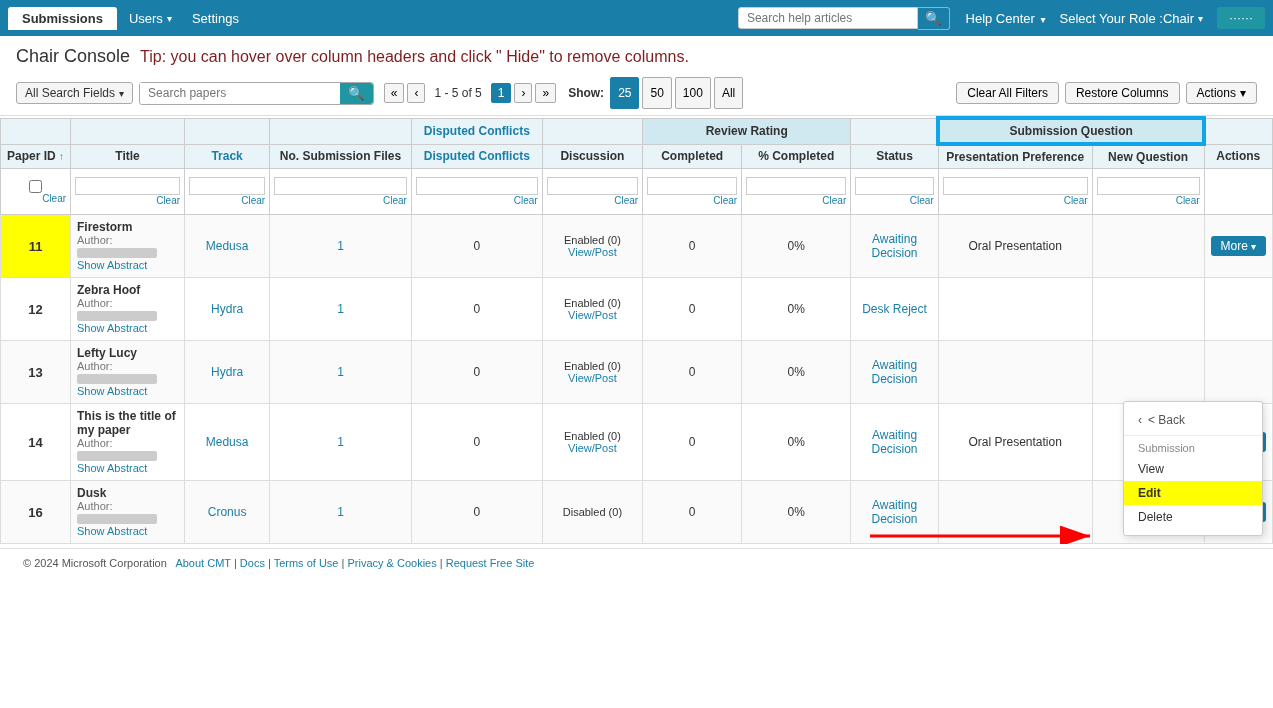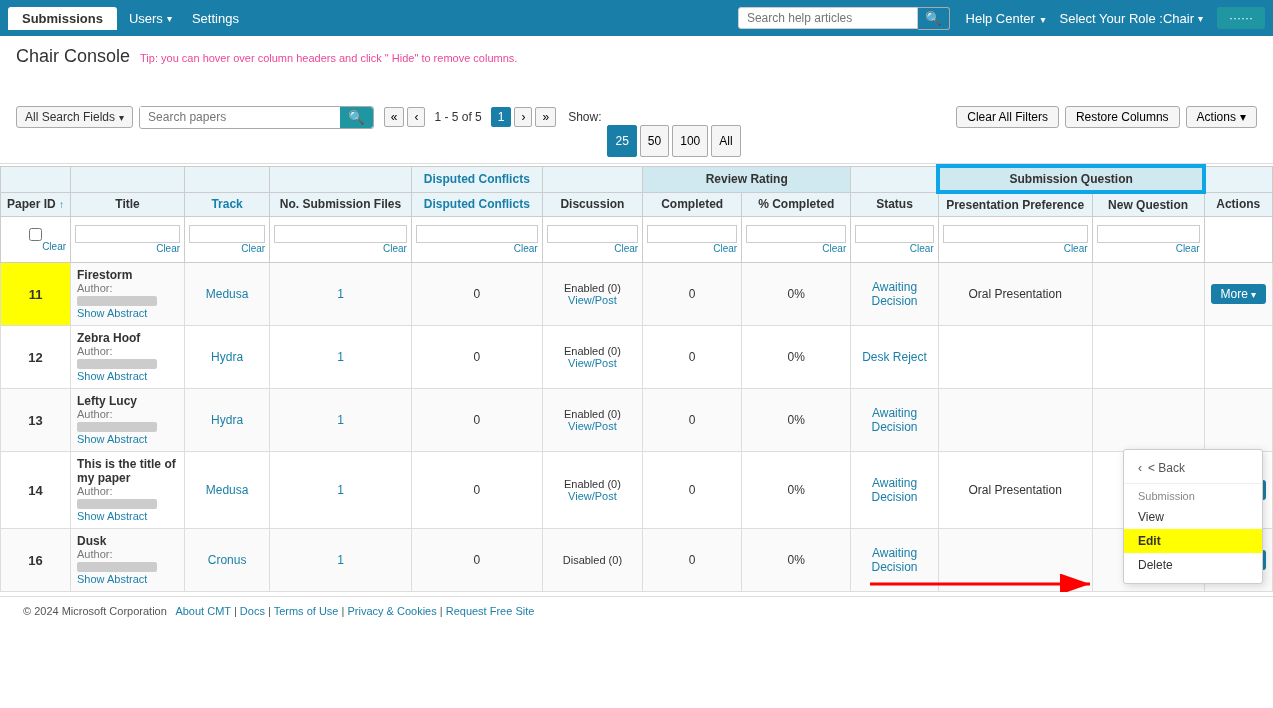--- a/index.html
+++ b/index.html
@@ -28,21 +28,21 @@
       cursor: pointer; border-radius: 0 3px 3px 0; color: #fff;
     }
     .nav-right { display: flex; align-items: center; color: #fff; font-size: 13px; margin-left: 16px; }
     .nav-right .role-select { color: #fff; font-size: 13px; margin-left: 0; cursor: pointer; display: flex; align-items: center; }
     .nav-right .role-select .caret { margin-left: 4px; font-size: 10px; }
     .user-btn { background: #2196a3; color: #fff; border: none; padding: 4px 12px; border-radius: 3px; font-size: 12px; cursor: pointer; margin-left: 14px; }
 
     
     .page-header { padding: 10px 16px 4px 16px; display: flex; align-items: baseline; gap: 10px; }
     .page-header h1 { font-size: 18px; font-weight: normal; color: #333; }
-    .page-header .tip { font-size: 11px; color: #ec4899; }
+    .page-header .tip { font-size: 16px; color: #7f1d1d; }
 
     
     .toolbar {
       display: flex; align-items: center; padding: 6px 16px; gap: 6px; border-bottom: 1px solid #ddd;
     }
     .field-select {
       display: flex; align-items: center; border: 1px solid #aaa; border-radius: 3px; background: #f5f5f5;
       padding: 3px 8px; cursor: pointer; font-size: 12px; gap: 4px;
     }
     .field-select .caret { font-size: 10px; }
@@ -51,24 +51,24 @@
     .search-input-wrap .search-btn {
       background: #2196a3; border: none; padding: 3px 8px; cursor: pointer; color: #fff;
       border-radius: 0 3px 3px 0;
     }
     .pagination { display: flex; align-items: center; gap: 3px; font-size: 12px; margin-left: 4px; }
     .pagination .page-info { margin: 0 6px; }
     .pagination button {
       border: 1px solid #aaa; background: #f5f5f5; padding: 2px 6px; cursor: pointer; border-radius: 2px; font-size: 12px;
     }
     .pagination button.active { background: #1a7fa8; color: #fff; border-color: #1a7fa8; }
-    .show-label { font-size: 12px; font-weight: normal; margin-left: 6px; }
+    .show-label { font-size: 12px; font-weight: bold; margin-left: 6px; }
     .show-btns { display: flex; gap: 3px; }
     .show-btns button {
-      border: 1px solid #aaa; background: #f5f5f5; padding: 8px 7px; cursor: pointer; border-radius: 2px; font-size: 12px; margin-top: 48px;
+      border: 1px solid #aaa; background: #f5f5f5; padding: 8px 7px; cursor: pointer; border-radius: 2px; font-size: 12px;
     }
     .show-btns button.active { background: #1a7fa8; color: #fff; border-color: #1a7fa8; }
     .btn-clear-filters {
       border: 1px solid #aaa; background: #f5f5f5; padding: 3px 10px; cursor: pointer; border-radius: 3px; font-size: 12px; margin-left: auto;
     }
     .btn-restore {
       border: 1px solid #aaa; background: #f5f5f5; padding: 3px 10px; cursor: pointer; border-radius: 3px; font-size: 12px; text-align: center;
     }
     .btn-actions {
       border: 1px solid #aaa; background: #f5f5f5; padding: 3px 10px; cursor: pointer; border-radius: 3px; font-size: 12px; display: flex; align-items: center; gap: 4px;

